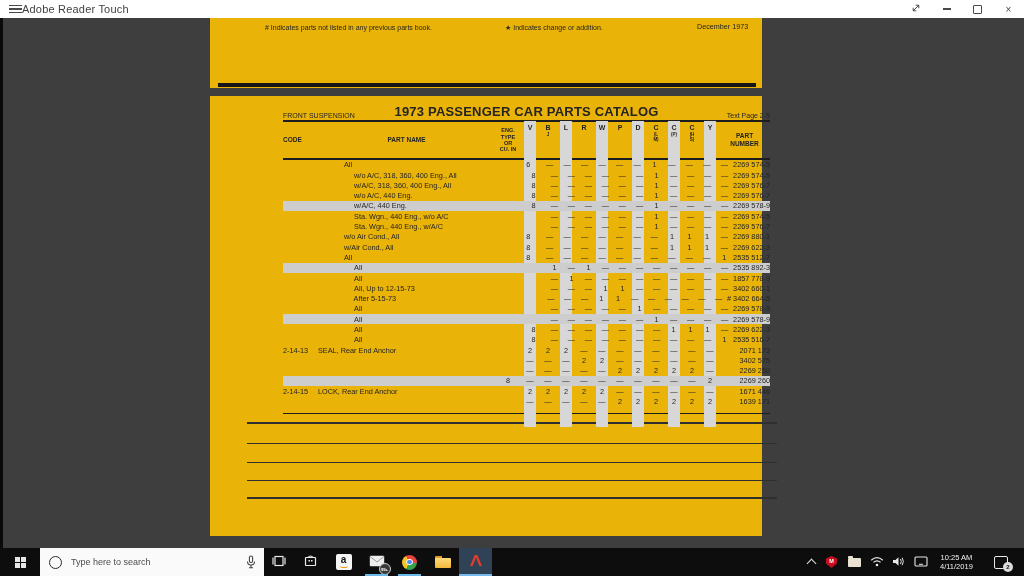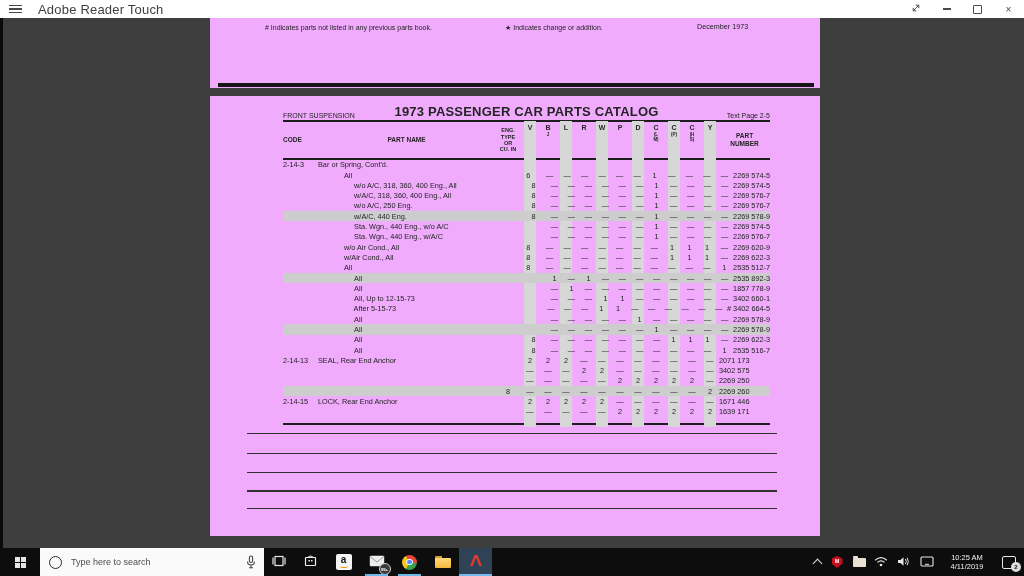--- a/index.html
+++ b/index.html
@@ -2,29 +2,29 @@
 <html><head>
 <meta charset="utf-8">
 <style>
   html,body{margin:0;padding:0}
   body{width:1024px;height:576px;position:relative;overflow:hidden;background:#000;
        font-family:"Liberation Sans",sans-serif;-webkit-font-smoothing:antialiased}
   
   .titlebar{position:absolute;top:0;left:0;right:0;height:18px;background:#fff;display:flex;align-items:center;z-index:8}
   .hamburger{width:13px;margin-left:9px;display:flex;flex-direction:column;gap:2.2px;cursor:pointer}
   .hamburger i{display:block;height:1.4px;background:#4a4a4a}
-  .tb-title{margin-left:16px;font-size:13px;color:#3f3f3f;letter-spacing:.2px}
+  .tb-title{font-size:11px;color:#3f3f3f;letter-spacing:.2px}
   .tb-controls{margin-left:auto;display:flex;height:100%}
   .tb-btn{width:31px;display:flex;align-items:center;justify-content:center;color:#4a4a4a;font-size:10px}
   .maxsq{width:7px;height:7px;border:1px solid #4a4a4a;border-radius:1px}
   .minbar{width:8px;height:1.2px;background:#4a4a4a}
   
   .desktop{position:absolute;top:18px;left:0;right:0;bottom:28px;background:#3e3e3e}
   .left-edge{position:absolute;left:0;top:0;bottom:0;width:3px;background:#0a0a0a}
-  .page{position:absolute;left:210px;width:610px;background:#f0abfc;color:#242424}
+  .page{position:absolute;left:210px;width:552px;background:#eab308;color:#242424}
   .page1{top:0;height:70px}
   .page2{top:78px;bottom:12px}
   .p1-note{position:absolute;top:6px;font-size:7px;white-space:nowrap}
   .p1-hash{left:55px}.p1-star{left:295px}.p1-date{left:487px;top:4px;font-size:7.2px}
   .p1-bar{position:absolute;left:8px;right:6px;bottom:1px;height:4px;background:#161616}
   
   .content{position:absolute;left:73px;top:8px;width:487px}
   .cat-head{display:flex;align-items:flex-end;height:15px}
   .cat-sec{width:110px;font-size:7px;white-space:nowrap}
   .cat-title{flex:1;text-align:center;font-weight:700;font-size:13px;letter-spacing:.2px;white-space:nowrap}
@@ -43,21 +43,21 @@
   .vh-s{font-size:4.5px;line-height:4.8px;white-space:pre-line;margin-top:2.5px}
   .stripe{position:absolute;top:17px;height:306px;width:12px;background:#d7d7d7;z-index:0}
   .rows{position:relative;z-index:1}
   .trow{display:flex;height:10.3px;align-items:center;font-size:7.3px;white-space:nowrap}
   .trow.shaded{background:#cdcdcd}
   .trow.boldrow .c-name{font-weight:700;font-size:7.5px}
   .c-code{width:35px}
   .c-name{width:177px;overflow:visible}
   .c-eng{width:26px;text-align:center}
   .c-val{width:18px;text-align:center}
-  .c-part{flex:1;}
+  .c-part{flex:1;text-align:right}
   .notes-title{margin-top:5px;text-align:center;font-weight:700;font-size:10.5px;letter-spacing:.6px}
   .notelines{margin-left:-36px;width:530px}
   .nline{height:1.3px;background:#2f2f2f}
   
   .taskbar{position:absolute;left:0;right:0;bottom:0;height:28px;background:#0d0d0d;display:flex;align-items:stretch;z-index:9}
   .tb-start{width:40px;display:flex;align-items:center;justify-content:center}
   .winlogo{display:grid;grid-template-columns:5px 5px;grid-template-rows:5px 5px;gap:1px}
   .winlogo i{background:#e6e6e6}
   .searchbox{width:224px;background:#fafafa;display:flex;align-items:center}
   .cortana{width:11px;height:11px;border:1.6px solid #2b2b2b;border-radius:50%;margin-left:9px;flex:none}
@@ -75,21 +75,21 @@
   .badge{position:absolute;right:-6px;bottom:-4px;border-radius:50%;background:#3a3a3a;border:1px solid #cfcfcf;
          color:#fff;display:flex;align-items:center;justify-content:center;font-weight:700}
   .badge.b99{width:10px;height:10px;font-size:4.2px}
   .chrome{width:15px;height:15px;border-radius:50%;position:relative;
           background:conic-gradient(from -30deg,#e8453c 0 120deg,#37a14c 0 240deg,#f7c51e 0 360deg)}
   .chrome::after{content:"";position:absolute;inset:4.2px;background:#4c8bf5;border:1.2px solid #fff;border-radius:50%}
   .folder{width:16px;height:12px;position:relative}
   .folder::before{content:"";position:absolute;left:0;top:0;width:7px;height:4px;background:#d89b2c;border-radius:1px 0 0 0}
   .folder::after{content:"";position:absolute;left:0;top:2px;right:0;bottom:0;background:linear-gradient(#ffd977,#f5b73d);border-radius:1px}
   .tray{margin-left:auto;display:flex;align-items:center}
-  .tray-item{height:28px;display:flex;align-items:center;justify-content:center;position:relative}
+  .tray-item{height:28px;display:flex;align-items:center;justify-content:flex-start;position:relative}
   .w18{width:18px}.w22{width:22px}.w26{width:26px}
   .chev{width:6px;height:6px;border-style:solid;border-color:#e0e0e0;border-width:1.6px 0 0 1.6px;transform:rotate(45deg);margin-top:3px}
   .shield{width:11px;height:12px;background:#c40f1f;clip-path:polygon(50% 0,100% 20%,100% 62%,50% 100%,0 62%,0 20%);
           display:flex;align-items:center;justify-content:center}
   .shield span{color:#fff;font-size:5.5px;font-weight:700;margin-top:-2px}
   .tfolder{width:13px;height:9px;background:#e9e2d2;border-radius:1px;position:relative}
   .tfolder::before{content:"";position:absolute;left:0;top:-2px;width:5px;height:2px;background:#e9e2d2;border-radius:1px 1px 0 0}
   .clock{width:54px;font-size:7.5px;color:#f0f0f0;text-align:center;line-height:9px}
   .notif{position:relative;width:12px;height:11px;border:1.2px solid #e8e8e8;border-radius:2px}
   .nbadge{position:absolute;right:-6px;bottom:-4px;width:10px;height:10px;border-radius:50%;background:#dcdcdc;
@@ -208,37 +208,20 @@
               <div class="vh-s"></div>
             </div>
           </div>
         <div class="ch-part">PART
 NUMBER</div>
       </div>
       <div class="rule r2"></div>
 
       <div class="rows" id="rows">
           <div class="trow">
-            <div class="c-code">2-14-3</div>
-            <div class="c-name" style="padding-left: 0px;">Bar or Spring, Cont'd.</div>
-            <div class="c-eng"></div>
-            <div class="c-val"></div>
-            <div class="c-val"></div>
-            <div class="c-val"></div>
-            <div class="c-val"></div>
-            <div class="c-val"></div>
-            <div class="c-val"></div>
-            <div class="c-val"></div>
-            <div class="c-val"></div>
-            <div class="c-val"></div>
-            <div class="c-val"></div>
-            <div class="c-val"></div>
-            <div class="c-part"></div>
-          </div>
-          <div class="trow">
             <div class="c-code"></div>
             <div class="c-name" style="padding-left: 27px;">All</div>
             <div class="c-eng">6</div>
             <div class="c-val">—</div>
             <div class="c-val">—</div>
             <div class="c-val">—</div>
             <div class="c-val">—</div>
             <div class="c-val">—</div>
             <div class="c-val">—</div>
             <div class="c-val">1</div>
@@ -277,21 +260,21 @@
             <div class="c-val">—</div>
             <div class="c-val">1</div>
             <div class="c-val">—</div>
             <div class="c-val">—</div>
             <div class="c-val">—</div>
             <div class="c-val">—</div>
             <div class="c-part">2269 576-7</div>
           </div>
           <div class="trow">
             <div class="c-code"></div>
-            <div class="c-name" style="padding-left: 38px;">w/o A/C, 250 Eng.</div>
+            <div class="c-name" style="padding-left: 38px;">w/o A/C, 440 Eng.</div>
             <div class="c-eng">8</div>
             <div class="c-val">—</div>
             <div class="c-val">—</div>
             <div class="c-val">—</div>
             <div class="c-val">—</div>
             <div class="c-val">—</div>
             <div class="c-val">—</div>
             <div class="c-val">1</div>
             <div class="c-val">—</div>
             <div class="c-val">—</div>
@@ -358,21 +341,21 @@
             <div class="c-val">—</div>
             <div class="c-val">—</div>
             <div class="c-val">—</div>
             <div class="c-val">—</div>
             <div class="c-val">—</div>
             <div class="c-val">—</div>
             <div class="c-val">1</div>
             <div class="c-val">1</div>
             <div class="c-val">1</div>
             <div class="c-val">—</div>
-            <div class="c-part">2269 620-9</div>
+            <div class="c-part">2269 880-1</div>
           </div>
           <div class="trow">
             <div class="c-code"></div>
             <div class="c-name" style="padding-left: 27px;">w/Air Cond., All</div>
             <div class="c-eng">8</div>
             <div class="c-val">—</div>
             <div class="c-val">—</div>
             <div class="c-val">—</div>
             <div class="c-val">—</div>
             <div class="c-val">—</div>

